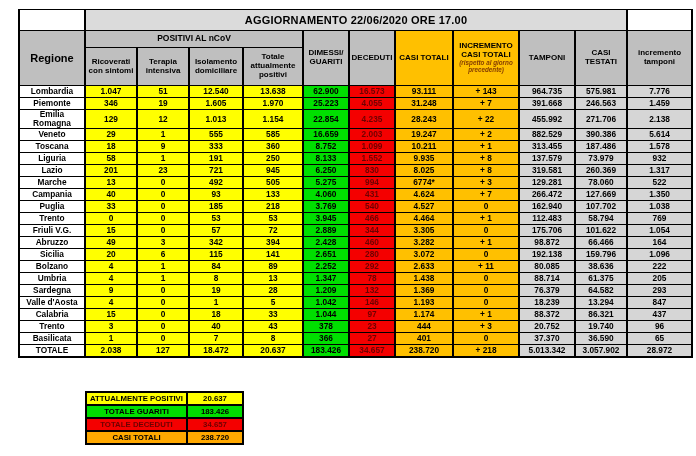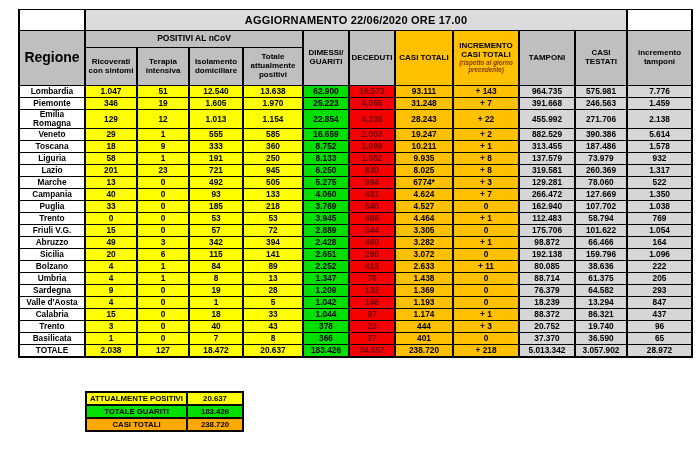--- a/index.html
+++ b/index.html
@@ -70,21 +70,21 @@
       <col style="width:52px">
       <col style="width:65px">
   </colgroup>
   <tbody>
     <tr>
       <td class="spacer"></td>
       <td class="title-cell" colspan="10">AGGIORNAMENTO 22/06/2020 ORE 17.00</td>
       <td class="spacer"></td>
     </tr>
     <tr>
-      <td class="hdr" rowspan="2" style="font-size:14px">Regione</td>
+      <td class="hdr" rowspan="2" style="font-size:11px">Regione</td>
       <td class="hdr group-hdr" colspan="4">POSITIVI AL nCoV</td>
       <td class="hdr" rowspan="2">DIMESSI/ GUARITI</td>
       <td class="hdr" rowspan="2">DECEDUTI</td>
       <td class="hdr-orange" rowspan="2">CASI TOTALI</td>
       <td class="hdr-orange" rowspan="2">
         <span>INCREMENTO CASI TOTALI</span>
         <span class="note">(rispetto al giorno precedente)</span>
       </td>
       <td class="hdr" rowspan="2">TAMPONI</td>
       <td class="hdr" rowspan="2">CASI TESTATI</td>
@@ -294,21 +294,21 @@
         <td class="gray">159.796</td>
         <td class="gray">1.096</td>
       </tr>
       <tr class="data-row">
         <td class="region">Bolzano</td>
         <td class="yellow">4</td>
         <td class="yellow">1</td>
         <td class="yellow">84</td>
         <td class="yellow">89</td>
         <td class="green">2.252</td>
-        <td class="red">413</td>
+        <td class="red">292</td>
         <td class="orange">2.633</td>
         <td class="orange ital">+ 11</td>
         <td class="gray">80.085</td>
         <td class="gray">38.636</td>
         <td class="gray">222</td>
       </tr>
       <tr class="data-row">
         <td class="region">Umbria</td>
         <td class="yellow">4</td>
         <td class="yellow">1</td>
@@ -416,18 +416,22 @@
     </colgroup>
   <tbody>
     <tr class="lg-yellow">
       <td>ATTUALMENTE POSITIVI</td>
       <td>20.637</td>
     </tr>
     <tr class="lg-green">
       <td>TOTALE GUARITI</td>
       <td>183.426</td>
     </tr>
+    <tr class="lg-red">
+      <td>TOTALE DECEDUTI</td>
+      <td>34.657</td>
+    </tr>
     <tr class="lg-orange">
       <td>CASI TOTALI</td>
       <td>238.720</td>
     </tr>
   </tbody>
 </table>
 
 </body></html>

